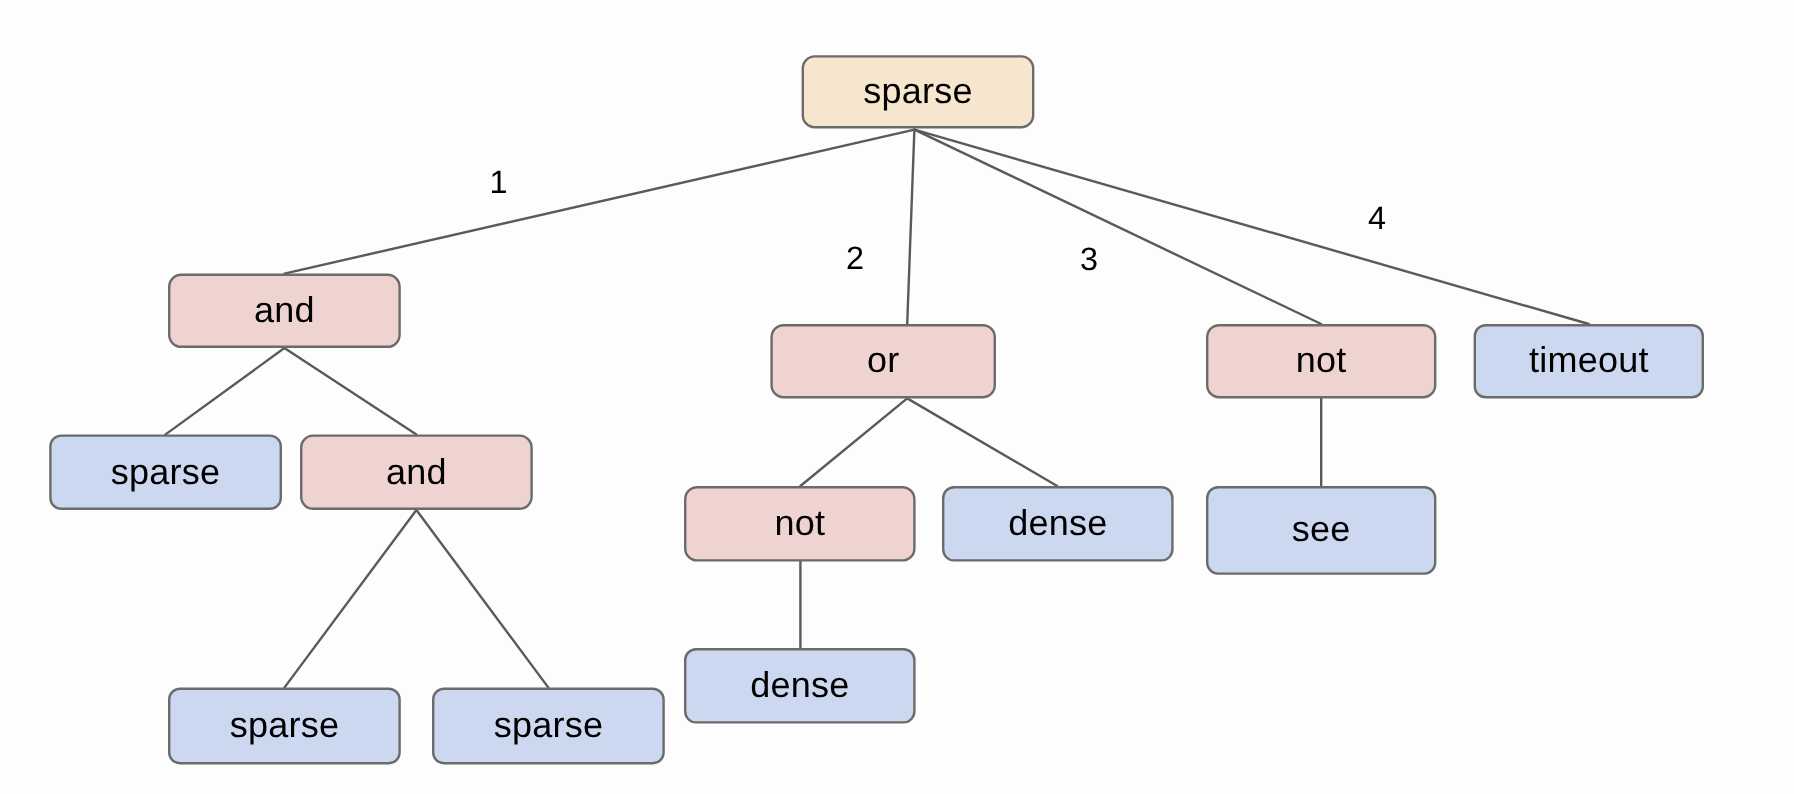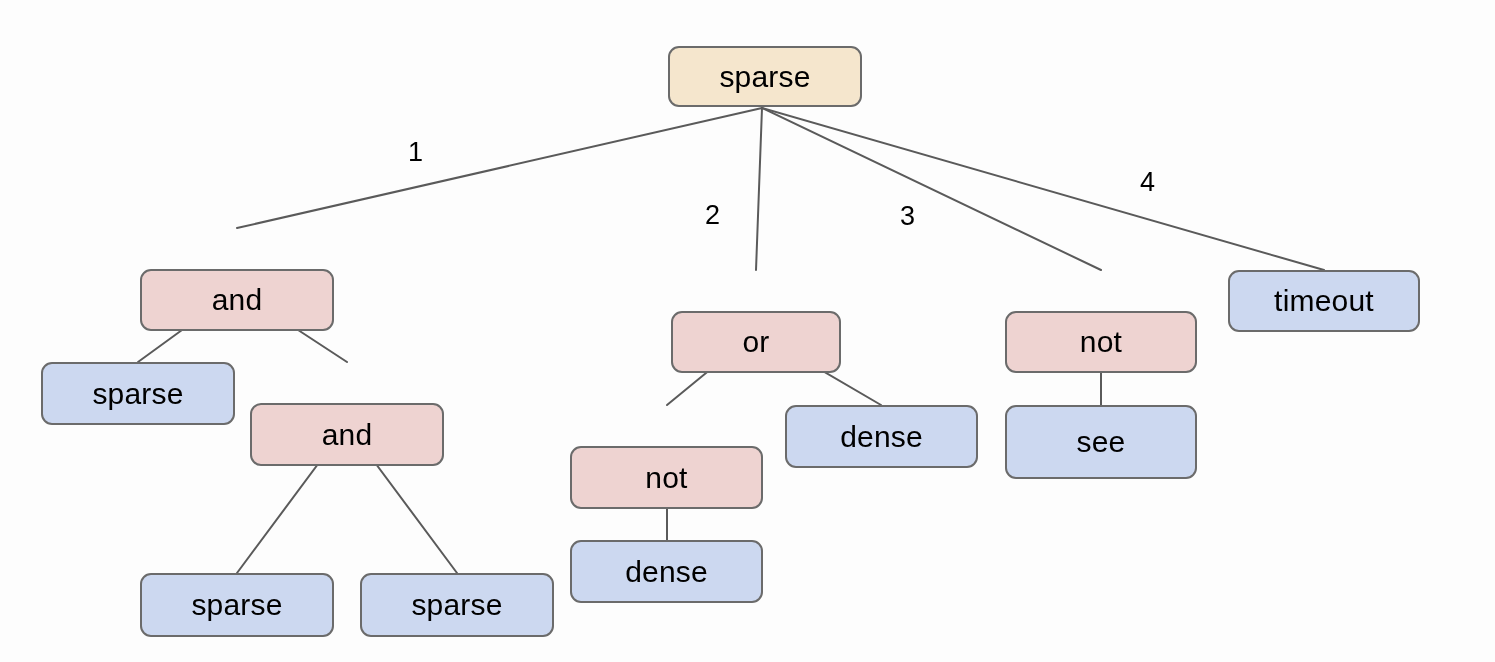--- a/index.html
+++ b/index.html
@@ -35,22 +35,22 @@
     align-items: center;
     justify-content: center;
     font-size: 30px;
     line-height: 1;
     color: #000000;
     letter-spacing: 0.2px;
     white-space: nowrap;
     font-family: "Liberation Sans", sans-serif;
   }
   .node-root   { background: #f5e6cd; }
-  .node-op     { background: #eed3d1; margin-top: 41px; }
-  .node-leaf   { background: #ccd8f0; }
+  .node-op     { background: #eed3d1; }
+  .node-leaf   { background: #ccd8f0; border-radius: 10px; }
   .edge-label {
     position: absolute;
     font-size: 27px;
     color: #101010;
     line-height: 1;
     font-family: "Liberation Sans", sans-serif;
     white-space: nowrap;
   }
 </style>
 </head>
@@ -75,21 +75,21 @@
       </g>
   </svg>
 
   <div id="nodes-group">
       <div class="node node-root" style="left: 668px; top: 46px; width: 194px; height: 61px; border-color: rgb(107, 107, 107); color: rgb(0, 0, 0);">
         <span>sparse</span>
       </div>
       <div class="node node-op" style="left: 140px; top: 228px; width: 194px; height: 62px; border-color: rgb(107, 107, 107); color: rgb(0, 0, 0);">
         <span>and</span>
       </div>
-      <div class="node node-op" style="left: 671px; top: 270px; width: 170px; height: 62px; border-color: rgb(107, 107, 107); color: rgb(0, 0, 0); text-align: right;">
+      <div class="node node-op" style="left: 642px; top: 270px; width: 188px; height: 62px; border-color: rgb(107, 107, 107); color: rgb(0, 0, 0); text-align: right;">
         <span>or</span>
       </div>
       <div class="node node-op" style="left: 1005px; top: 270px; width: 192px; height: 62px; border-color: rgb(107, 107, 107); color: rgb(0, 0, 0);">
         <span>not</span>
       </div>
       <div class="node node-leaf" style="left: 1228px; top: 270px; width: 192px; height: 62px; border-color: rgb(107, 107, 107); color: rgb(0, 0, 0);">
         <span>timeout</span>
       </div>
       <div class="node node-leaf" style="left: 41px; top: 362px; width: 194px; height: 63px; border-color: rgb(107, 107, 107); color: rgb(0, 0, 0);">
         <span>sparse</span>

